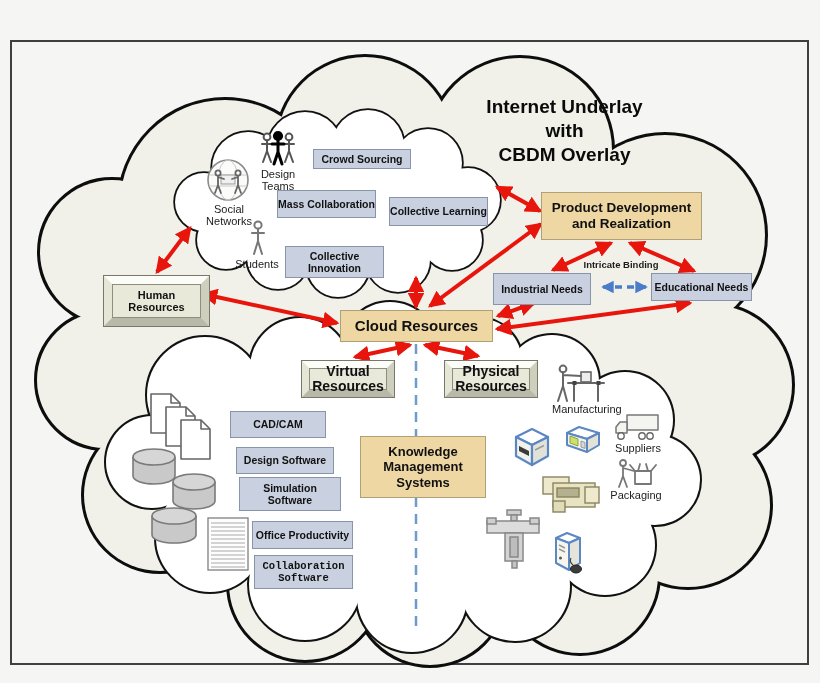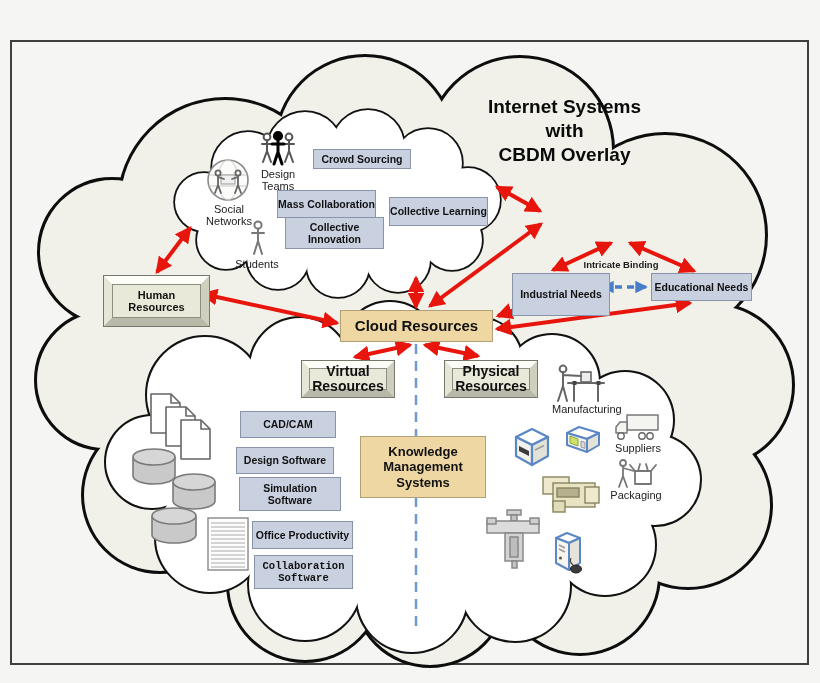--- a/index.html
+++ b/index.html
@@ -144,32 +144,34 @@
       <line x1="630" y1="243" x2="694" y2="271"></line>
       <line x1="498" y1="316" x2="534" y2="303"></line>
       <line x1="497" y1="329" x2="690" y2="303"></line>
       <line x1="410" y1="345" x2="355" y2="357"></line>
       <line x1="425" y1="345" x2="478" y2="356"></line>
     </g>
 
     <line x1="603" y1="287" x2="646" y2="287" stroke="#4a7dc9" stroke-width="3.5" stroke-dasharray="7 5" marker-start="url(#ba)" marker-end="url(#ba)"></line>
   </svg>
 
-  <div class="title" style="left:467px;top:95px;width:195px;">Internet Systems
+  <div class="title" style="left:467px;top:95px;width:195px;">Internet Underlay
 with
 CBDM Overlay</div>
 
   <div class="node bbox" style="left:313px;top:149px;width:98px;height:20px;">Crowd Sourcing</div>
   <div class="node bbox" style="left:277px;top:190px;width:99px;height:28px;">Mass Collaboration</div>
   <div class="node bbox" style="left:389px;top:197px;width:99px;height:29px;">Collective Learning</div>
-  <div class="node bbox" style="left:285px;top:217px;width:99px;height:32px;">Collective
+  <div class="node bbox" style="left:285px;top:246px;width:99px;height:32px;">Collective
 Innovation</div>
 
+  <div class="node tbox" style="left:541px;top:192px;width:161px;height:48px;font-size:13.5px;">Product Development
+and Realization</div>
   <div class="cap" style="left:580px;top:259px;width:82px;font-weight:bold;font-size:9.5px;">Intricate Binding</div>
-  <div class="node bbox" style="left:512px;top:273px;width:98px;height:43px;text-align:right;">Industrial Needs</div>
+  <div class="node bbox" style="left:493px;top:273px;width:98px;height:32px;text-align:right;">Industrial Needs</div>
   <div class="node bbox" style="left:651px;top:273px;width:101px;height:28px;">Educational Needs</div>
   <div class="node tbox" style="left:340px;top:310px;width:153px;height:32px;font-size:15px;">Cloud Resources</div>
 
   <div class="bevel" style="left:103px;top:275px;width:107px;height:52px;">
     <div class="bframe"></div>
     <div class="panel">Human
 Resources</div>
   </div>
   <div class="bevel thin" style="left:301px;top:360px;width:94px;height:38px;">
     <div class="bframe"></div>
@@ -179,21 +181,21 @@
   <div class="bevel thin" style="left:444px;top:360px;width:94px;height:38px;">
     <div class="bframe"></div>
     <div class="panel">Physical
 Resources</div>
   </div>
 
   <div class="node tbox" style="left:360px;top:436px;width:126px;height:62px;font-size:13px;">Knowledge
 Management
 Systems</div>
 
-  <div class="node bbox" style="left:240px;top:411px;width:96px;height:27px;">CAD/CAM</div>
+  <div class="node bbox" style="left:230px;top:411px;width:96px;height:27px;">CAD/CAM</div>
   <div class="node bbox" style="left:236px;top:447px;width:98px;height:27px;">Design Software</div>
   <div class="node bbox" style="left:239px;top:477px;width:102px;height:34px;">Simulation
 Software</div>
   <div class="node bbox" style="left:252px;top:521px;width:101px;height:28px;">Office Productivity</div>
   <div class="node bbox" style="left:254px;top:555px;width:99px;height:34px;font-family:Liberation Mono, monospace;">Collaboration
 Software</div>
 
   <div class="cap" style="left:248px;top:168px;width:60px;">Design Teams</div>
   <div class="cap" style="left:196px;top:203px;width:66px;">Social Networks</div>
   <div class="cap" style="left:235px;top:258px;width:44px;">Students</div>

